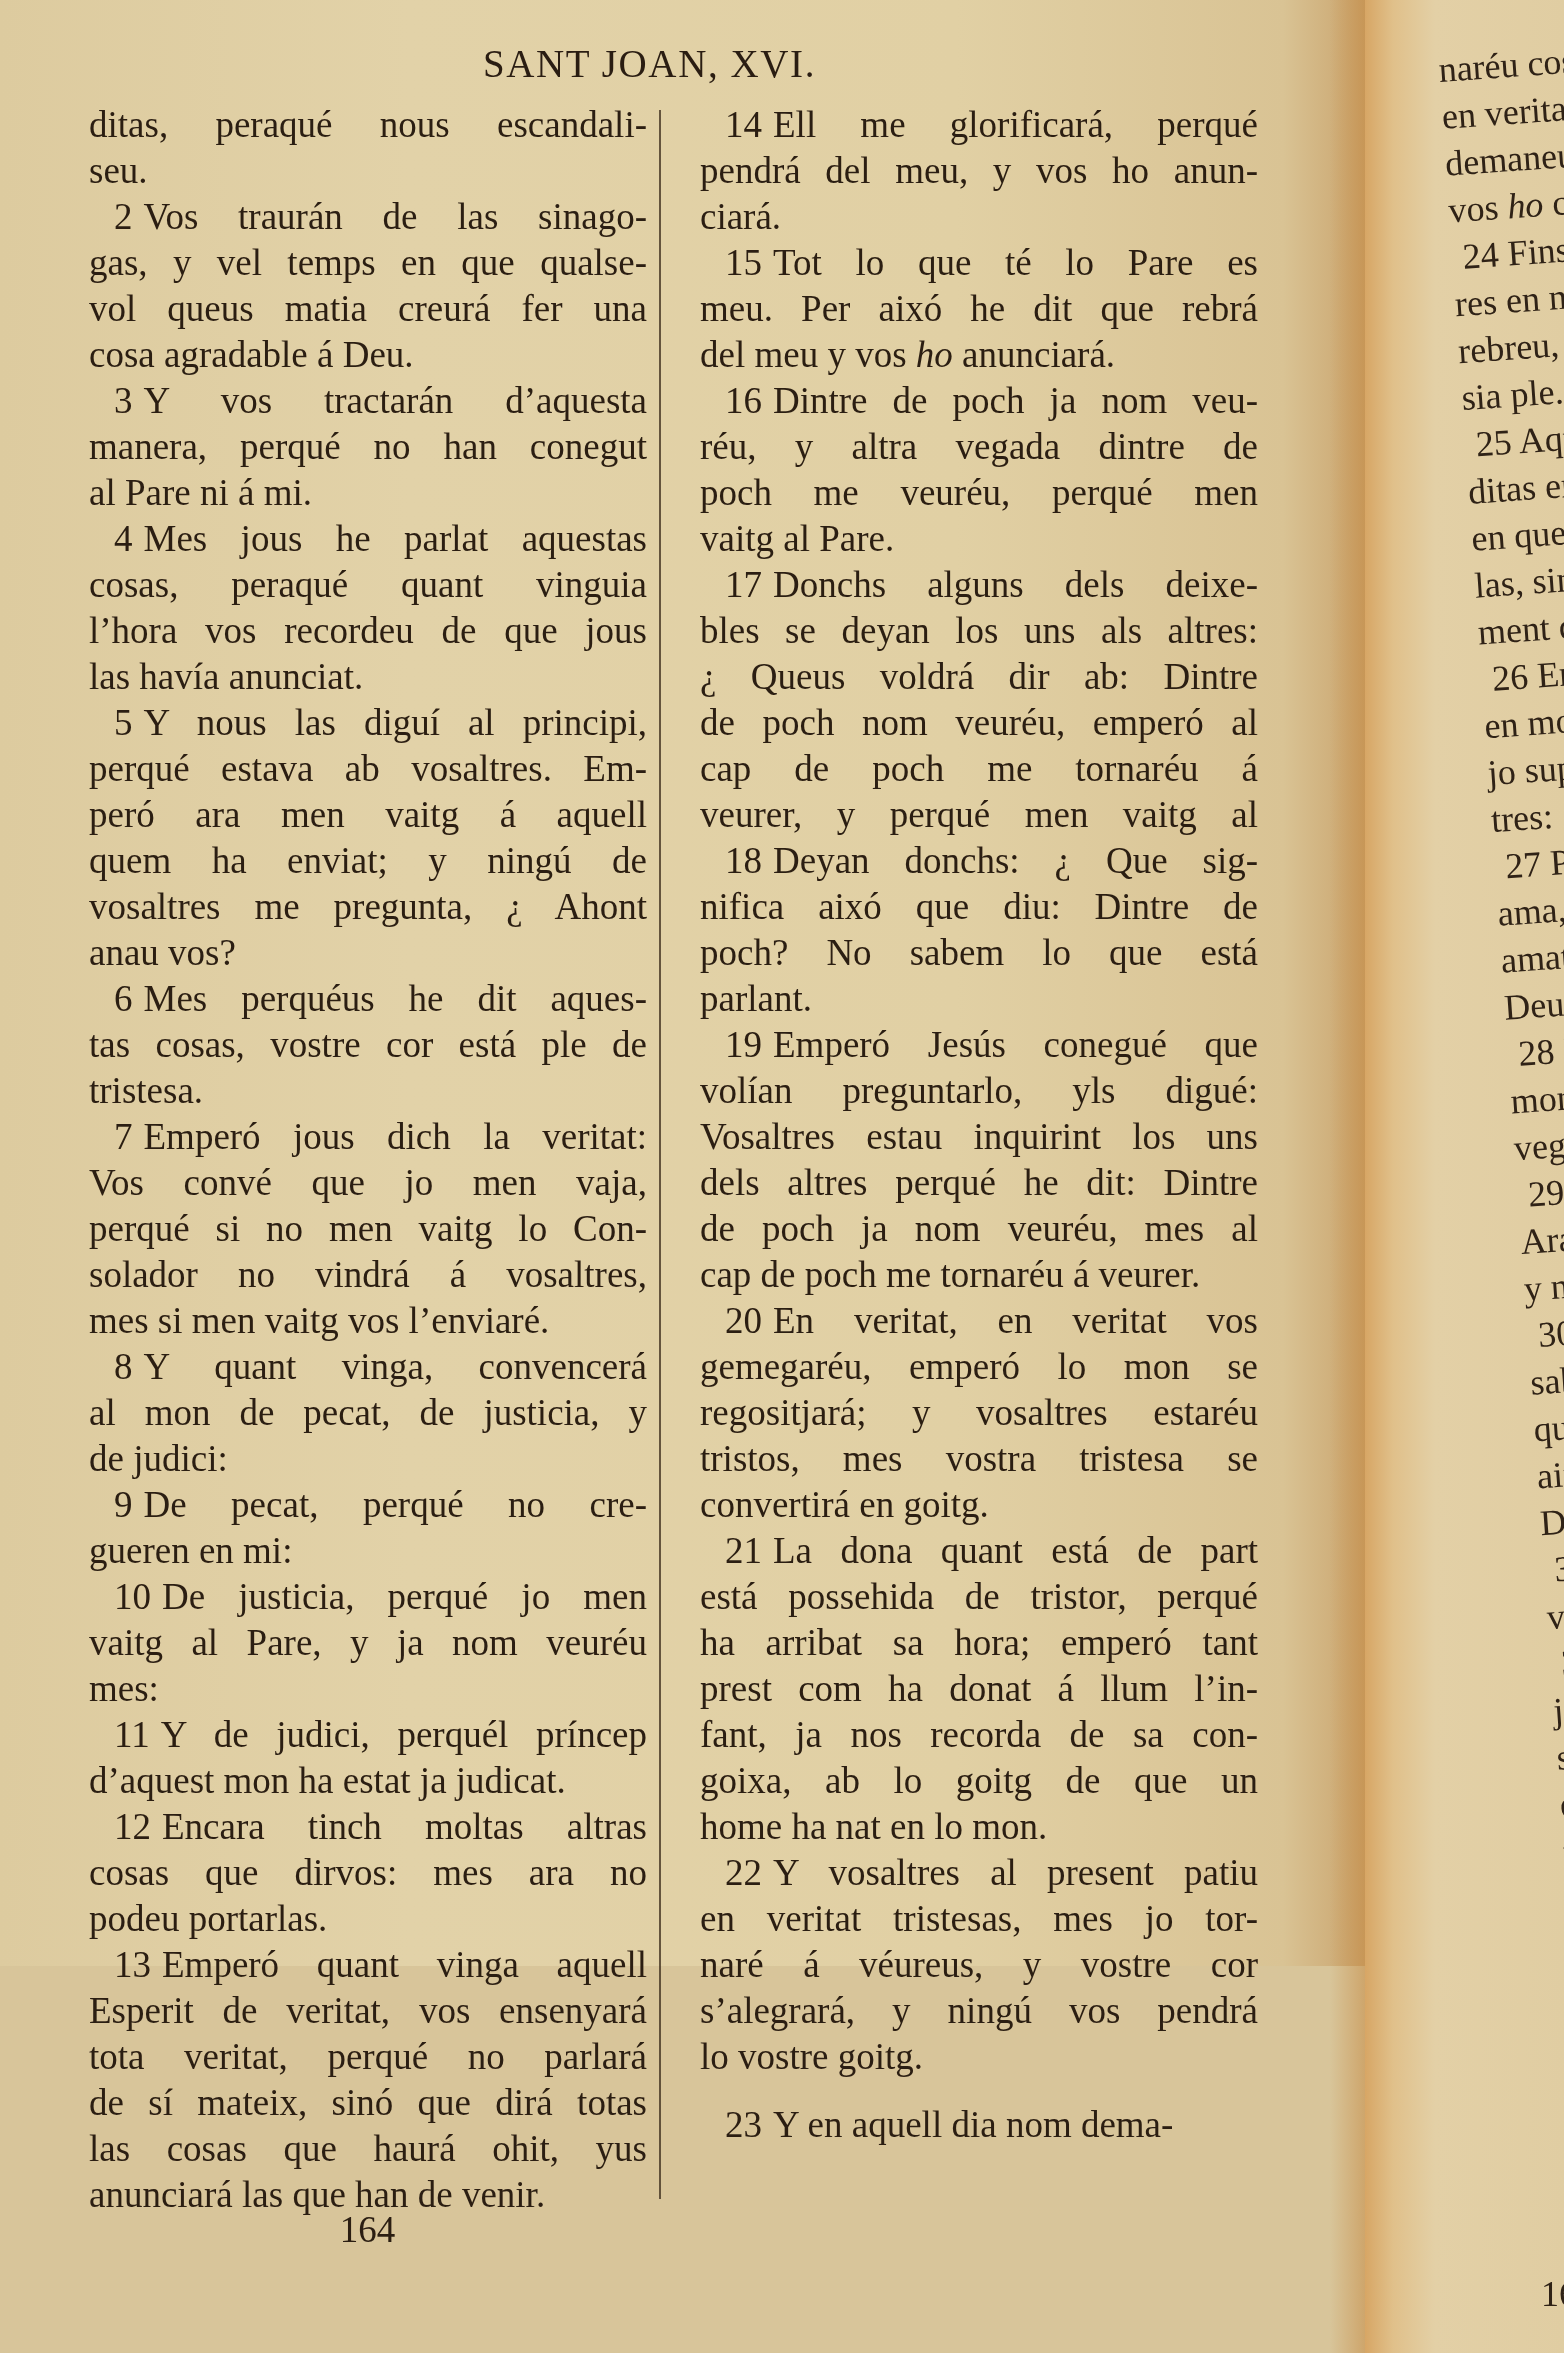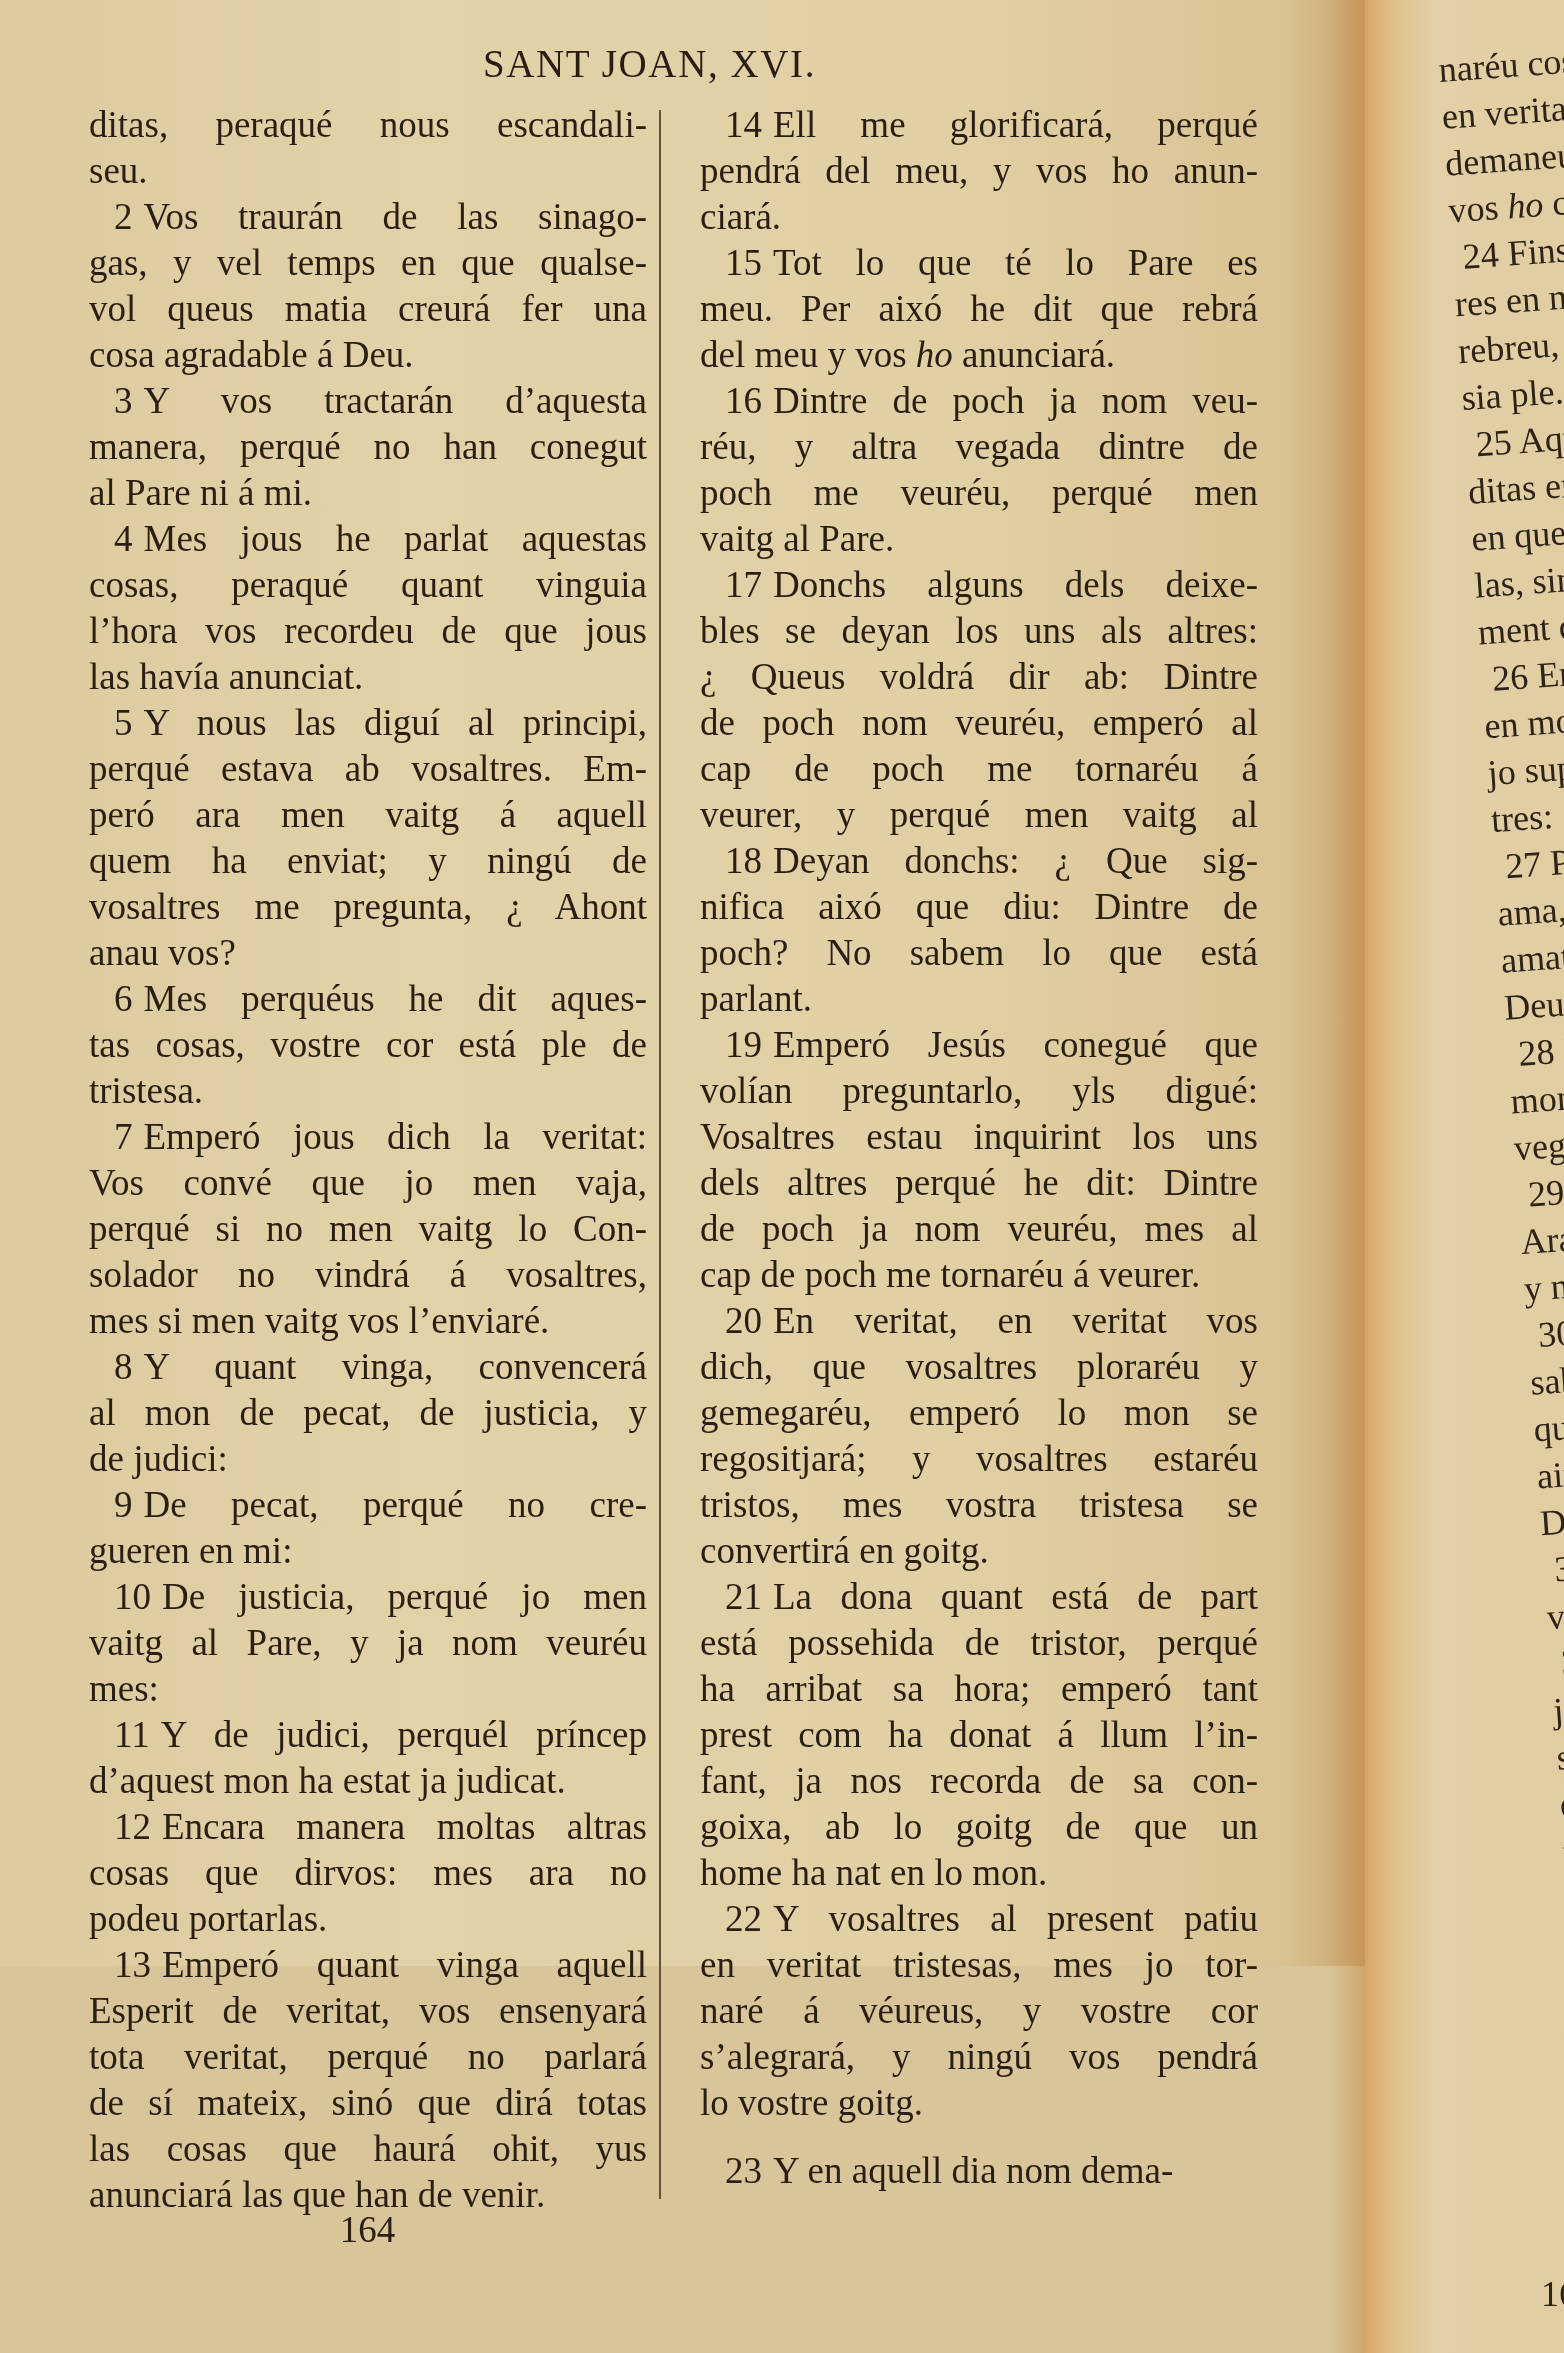--- a/index.html
+++ b/index.html
@@ -119,21 +119,21 @@
       <div class="verse">
         <span class="line" style="padding-left: 25px;"><span class="vnum">10</span><span>De justicia, perqué jo men</span></span>
         <span class="line"><span>vaitg al Pare, y ja nom veuréu</span></span>
         <span class="line last"><span>mes:</span></span>
       </div>
       <div class="verse">
         <span class="line" style="padding-left: 25px;"><span class="vnum">11</span><span>Y de judici, perquél príncep</span></span>
         <span class="line last"><span>d’aquest mon ha estat ja judicat.</span></span>
       </div>
       <div class="verse">
-        <span class="line" style="padding-left: 25px;"><span class="vnum">12</span><span>Encara manera moltas altras</span></span>
+        <span class="line" style="padding-left: 25px;"><span class="vnum">12</span><span>Encara tinch moltas altras</span></span>
         <span class="line"><span>cosas que dirvos: mes ara no</span></span>
         <span class="line last"><span>podeu portarlas.</span></span>
       </div>
       <div class="verse">
         <span class="line" style="padding-left: 25px;"><span class="vnum">13</span><span>Emperó quant vinga aquell</span></span>
         <span class="line"><span>Esperit de veritat, vos ensenyará</span></span>
         <span class="line"><span>tota veritat, perqué no parlará</span></span>
         <span class="line"><span>de sí mateix, sinó que dirá totas</span></span>
         <span class="line"><span>las cosas que haurá ohit, yus</span></span>
         <span class="line last"><span>anunciará las que han de venir.</span></span>
@@ -174,21 +174,20 @@
       <div class="verse">
         <span class="line" style="padding-left: 25px;"><span class="vnum">19</span><span>Emperó Jesús conegué que</span></span>
         <span class="line"><span>volían preguntarlo, yls digué:</span></span>
         <span class="line"><span>Vosaltres estau inquirint los uns</span></span>
         <span class="line"><span>dels altres perqué he dit: Dintre</span></span>
         <span class="line"><span>de poch ja nom veuréu, mes al</span></span>
         <span class="line last"><span>cap de poch me tornaréu á veurer.</span></span>
       </div>
       <div class="verse">
         <span class="line" style="padding-left: 25px;"><span class="vnum">20</span><span>En veritat, en veritat vos</span></span>
-        <span class="line"><span>dich, que vosaltres ploraréu y</span></span>
         <span class="line"><span>gemegaréu, emperó lo mon se</span></span>
         <span class="line"><span>regositjará; y vosaltres estaréu</span></span>
         <span class="line"><span>tristos, mes vostra tristesa se</span></span>
         <span class="line last"><span>convertirá en goitg.</span></span>
       </div>
       <div class="verse">
         <span class="line" style="padding-left: 25px;"><span class="vnum">21</span><span>La dona quant está de part</span></span>
         <span class="line"><span>está possehida de tristor, perqué</span></span>
         <span class="line"><span>ha arribat sa hora; emperó tant</span></span>
         <span class="line"><span>prest com ha donat á llum l’in-</span></span>

